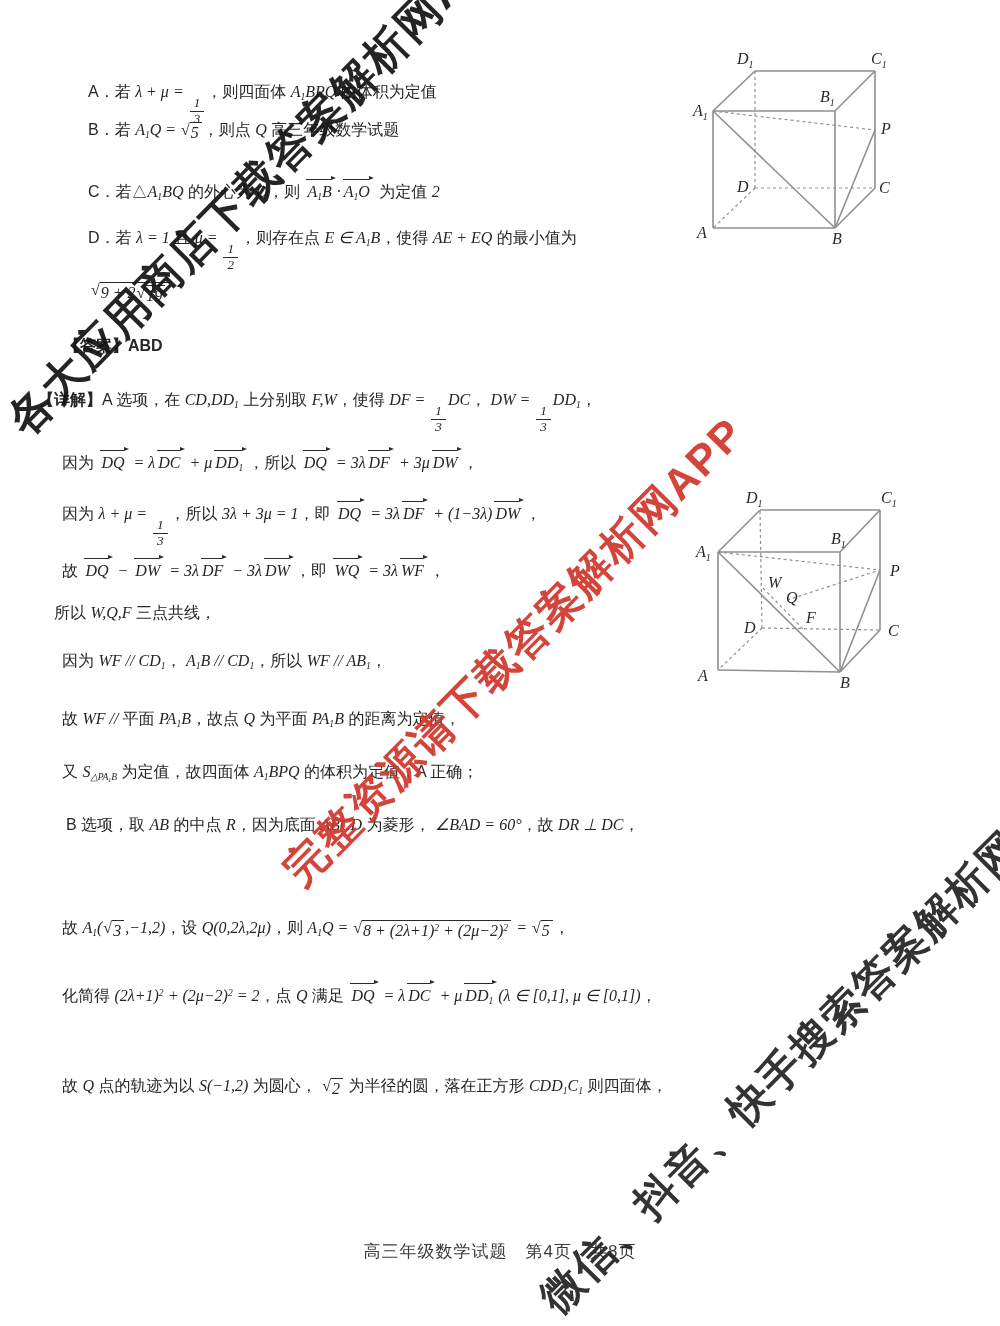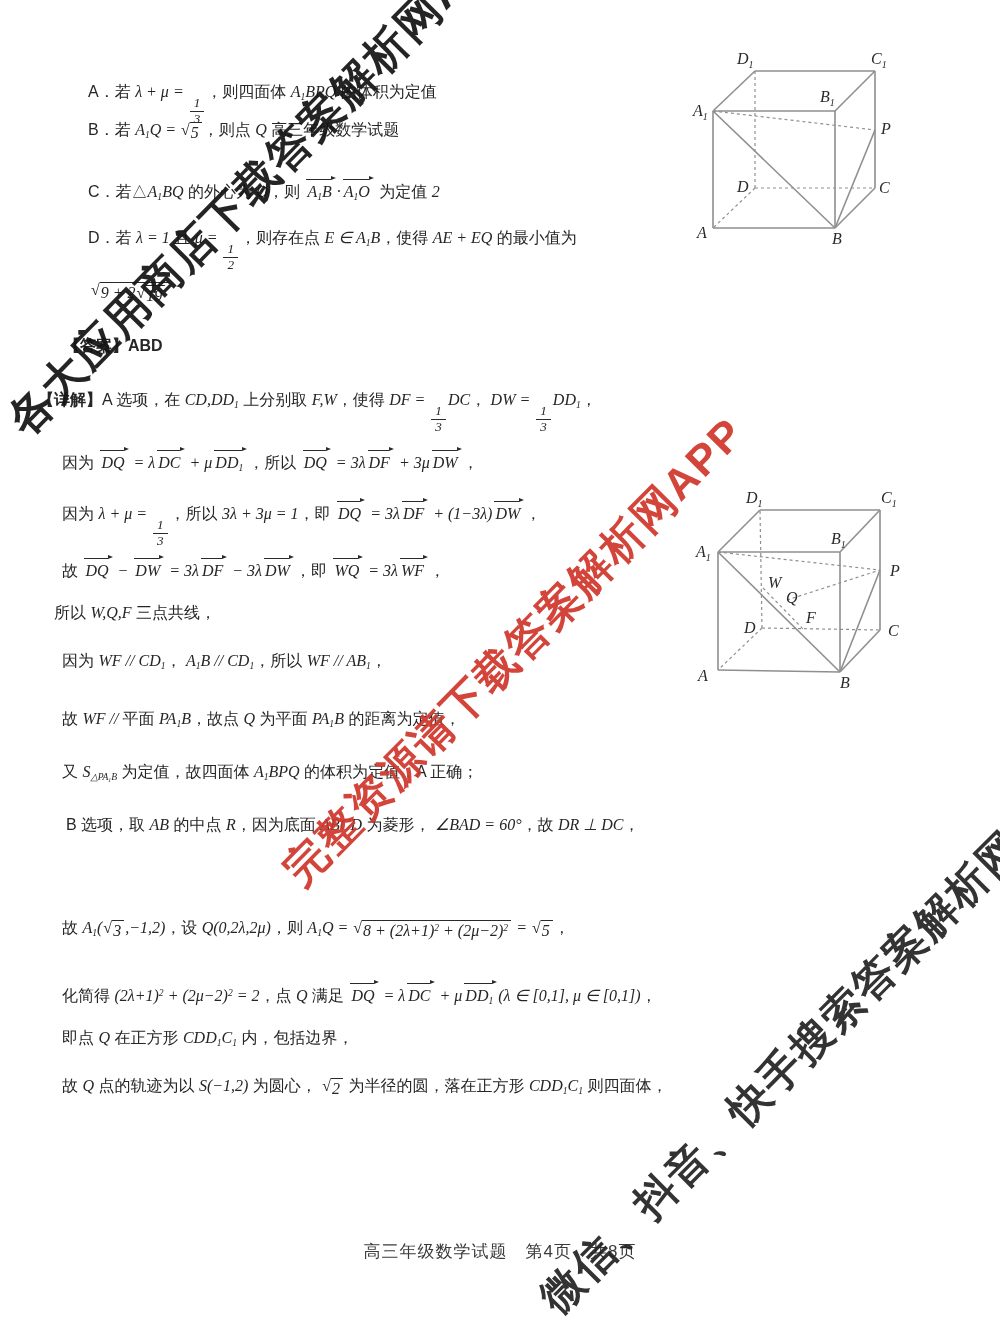--- a/index.html
+++ b/index.html
@@ -84,21 +84,20 @@
         <span class="radsign">√</span>
         <span class="radicand"><span class="it">3</span></span>
       </span><span class="it">,−1,2)</span><span class="txt">，设 </span><span class="it">Q(0,2λ,2μ)</span><span class="txt">，则 </span><span class="it">A</span><span class="sub">1</span><span class="it">Q</span><span class="it"> = </span><span class="sqrt">
         <span class="radsign">√</span>
         <span class="radicand"><span class="it">8 + (2λ+1)</span><span class="sup">2</span><span class="it"> + (2μ−2)</span><span class="sup">2</span></span>
       </span><span class="it"> = </span><span class="sqrt">
         <span class="radsign">√</span>
         <span class="radicand"><span class="it">5</span></span>
       </span><span class="txt">，</span></div>
   <div class="line" style="left:62px;top:976px"><span class="txt">化简得 </span><span class="it">(2λ+1)</span><span class="sup">2</span><span class="it"> + (2μ−2)</span><span class="sup">2</span><span class="it"> = 2</span><span class="txt">，点 </span><span class="it">Q</span><span class="txt"> 满足 </span><span class="vec"><span class="it">DQ</span></span><span class="it"> = λ</span><span class="vec"><span class="it">DC</span></span><span class="it"> + μ</span><span class="vec"><span class="it">DD</span><span class="sub">1</span></span><span class="it">(λ ∈ [0,1], μ ∈ [0,1])</span><span class="txt">，</span></div>
-  <div class="line" style="left:62px;top:1028px"><span class="txt">即点 </span><span class="it">Q</span><span class="txt"> 在正方形 </span><span class="it">CDD</span><span class="sub">1</span><span class="it">C</span><span class="sub">1</span><span class="txt"> 内，包括边界，</span></div>
   <div class="line" style="left:62px;top:1076px"><span class="txt">故 </span><span class="it">Q</span><span class="txt"> 点的轨迹为以 </span><span class="it">S(−1,2)</span><span class="txt"> 为圆心， </span><span class="sqrt">
         <span class="radsign">√</span>
         <span class="radicand"><span class="it">2</span></span>
       </span><span class="txt"> 为半径的圆，落在正方形 </span><span class="it">CDD</span><span class="sub">1</span><span class="it">C</span><span class="sub">1</span><span class="txt"> 则四面体，</span></div>
 
   <svg class="fig" style="left:685px;top:28px;width:310px;height:225px" viewBox="0 0 310 225">
       <line x1="28" y1="83" x2="150" y2="83"></line>
       <line x1="150" y1="83" x2="190" y2="43"></line>
       <line x1="190" y1="43" x2="70" y2="43"></line>
       <line x1="70" y1="43" x2="28" y2="83"></line>

